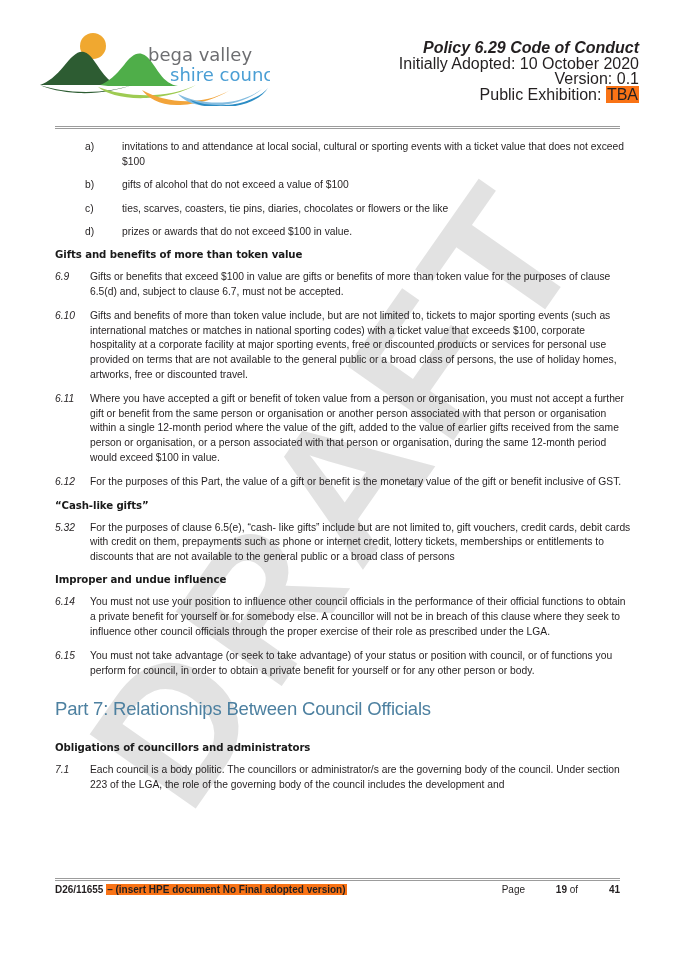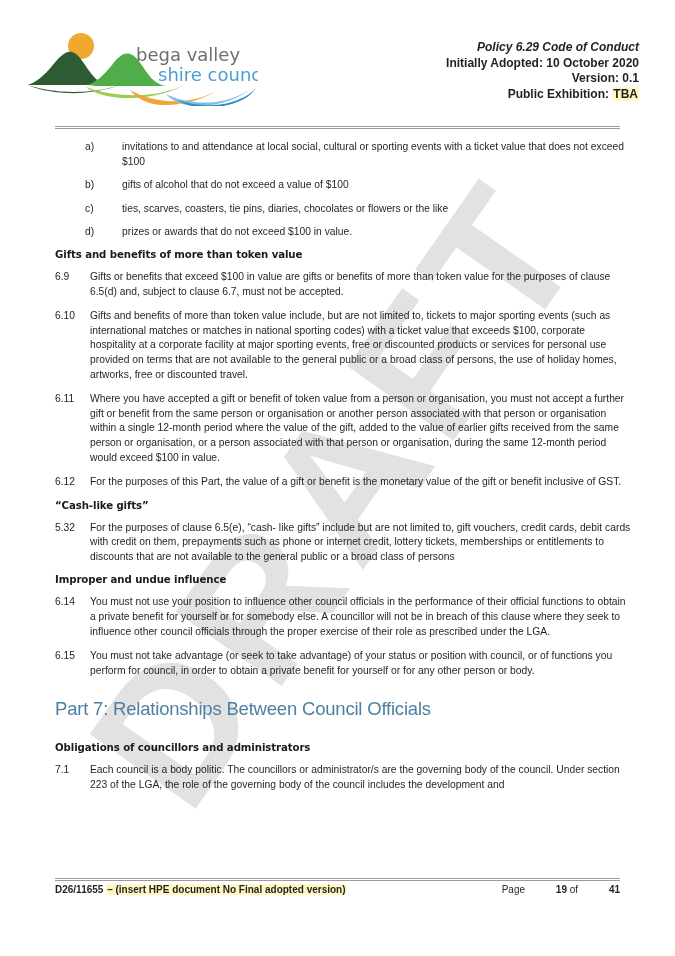--- a/index.html
+++ b/index.html
@@ -32,35 +32,35 @@
     user-select: none;
   }
 
   
   .header {
     position: absolute; left: 0; top: 0;
     width: 675px; height: 116px;
     z-index: 2;
   }
   .logo-wrap {
-    position: absolute; left: 26px; top: 28px;
+    position: absolute; left: 38px; top: 28px;
     width: 232px; height: 78px;
   }
   .logo-svg { display: block; width: 232px; height: 78px; }
 
   .header-meta {
     position: absolute; right: 36px; top: 40px;
     text-align: right;
-    font-size: 12px;
+    font-size: 16px;
     line-height: 15.5px;
     color: #231f20;
   }
   .header-meta .policy-line { font-style: italic; font-weight: bold; }
-  .header-meta .meta-line { font-weight: bold; }
-  .hl { background: #fef9c3; padding: 0 1px; }
+  .header-meta .meta-line { font-weight: normal; }
+  .hl { background: #f97316; padding: 0 1px; }
 
   
   .top-rule {
     position: absolute; left: 55px; top: 126px;
     width: 565px; height: 3px;
     border-top: 1px solid #9c9c9c;
     border-bottom: 1px solid #9c9c9c;
     z-index: 2;
   }
 
@@ -92,20 +92,21 @@
     padding-right: 42px;
     font-size: 10.3px;
     line-height: 14.6px;
     margin-bottom: 10px;
     text-align: left;
   }
   .clause .num {
     position: absolute; left: 55px; top: 0;
     width: 34px;
     font-size: 10.3px;
+    font-style: italic;
   }
 
   .sub-heading {
     font-family: "DejaVu Sans", sans-serif;
     font-weight: bold;
     font-size: 10.2px;
     letter-spacing: -0.1px;
     color: #1a1a1a;
     margin: 4px 0 10px 55px;
   }

